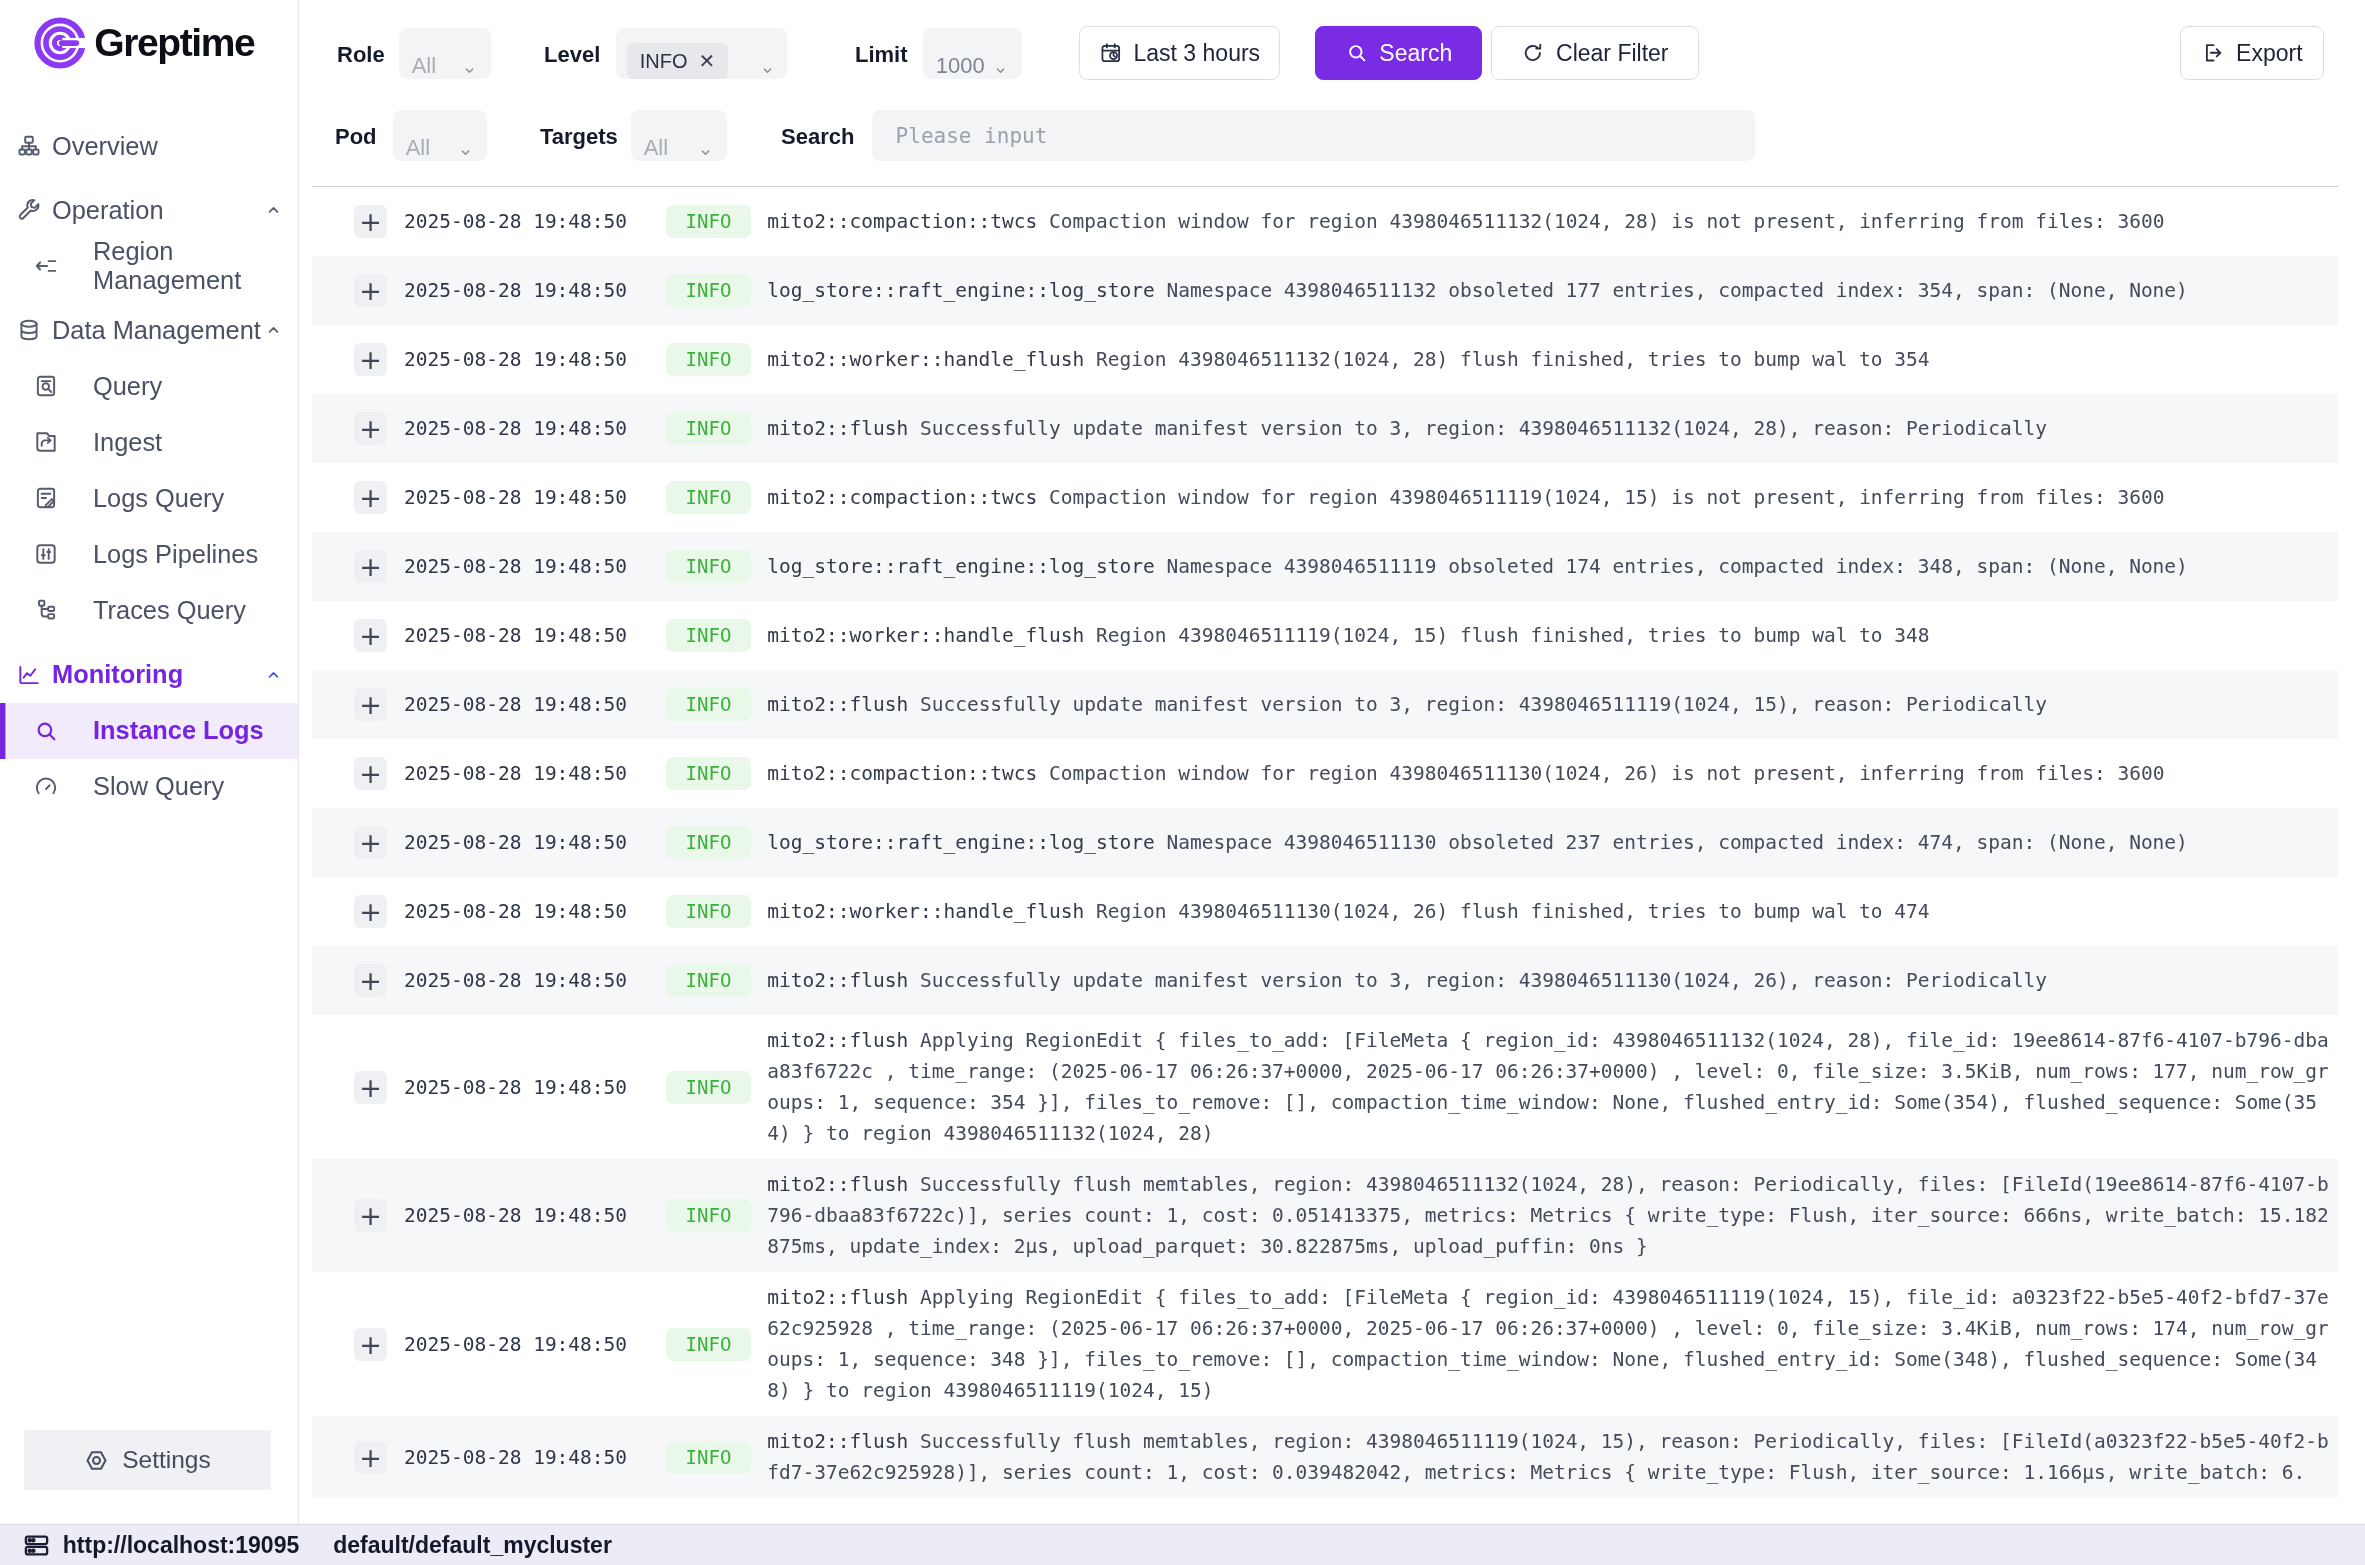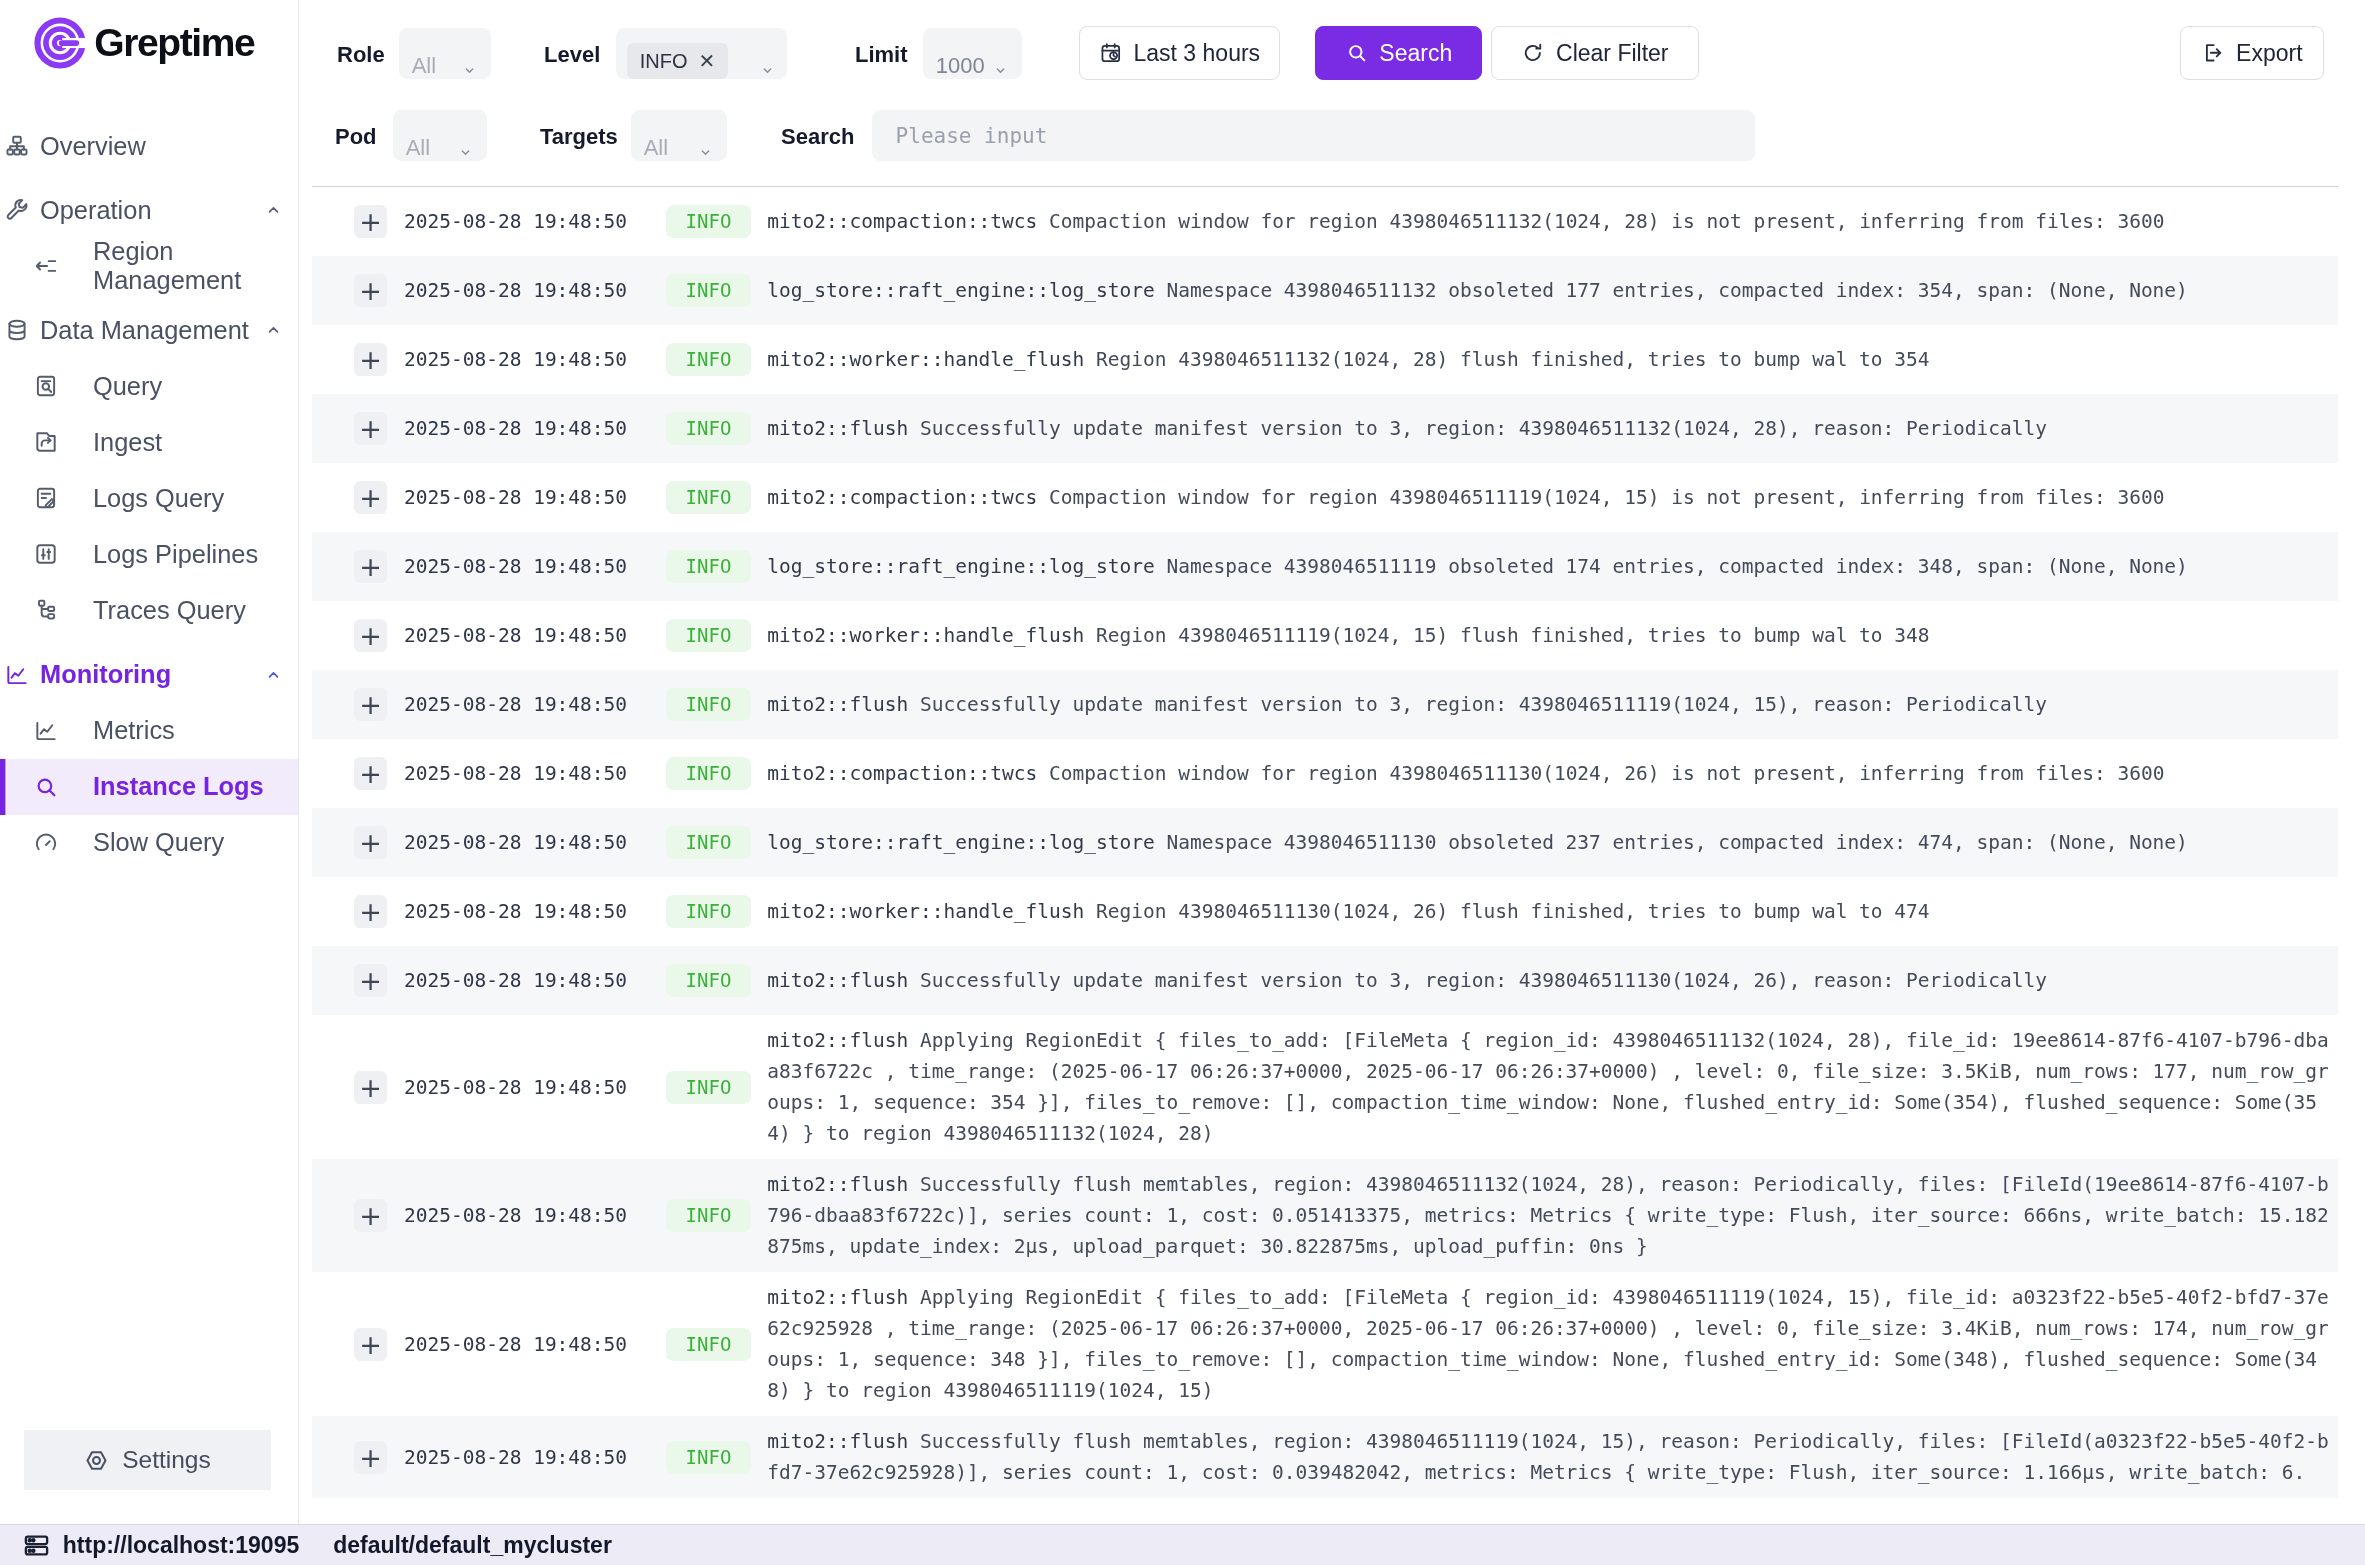--- a/index.html
+++ b/index.html
@@ -9,21 +9,21 @@
   svg.ic { display:block; }
 
   
   .sidebar { position:absolute; left:0; top:0; width:299px; height:1524px;
              background:#fff; border-right:0.9px solid #e7e8ee; z-index:2; }
   .logo-row { display:flex; align-items:center; gap:7.3px; padding:12.7px 0 0 33px; height:73px; }
   .logo-mark { width:54px; height:54px; }
   .logo-text { font-size:39px; font-weight:bold; color:#0d0f17; letter-spacing:-1.4px; }
   .nav { margin-top:45px; }
   .nav-item { position:relative; display:flex; align-items:center; height:56px;
-              padding-left:4px; font-size:25.4px; color:#4a5164; cursor:pointer; }
+              padding-left:16px; font-size:25.4px; color:#4a5164; cursor:pointer; }
   .nav-item.section { margin-top:8.2px; }
   .nav-item.sub { padding-left:33px;gap:24px; }
   .nav-item .ic { width:26px; height:26px; margin-right:10px; flex:none; color:#555c6d; }
   .nav-item.purple { color:#7724e0; font-weight:bold; }
   .nav-item.purple .ic { color:#7724e0; }
   .nav-item.active { background:#f1ebfb; box-shadow:inset 5.4px 0 0 #7724e0;
                      color:#7724e0; font-weight:bold; }
   .nav-item.active .ic { color:#7724e0; }
   .nav-chevron { position:absolute; right:14.5px; top:50%; transform:translateY(-50%); }
   .nav-chevron .ic { width:21px; height:21px; margin:0; color:#5a6275; }
@@ -262,26 +262,20 @@
         <svg class="ic" viewBox="0 0 29 29" width="26" height="26">
           <use href="#sym-line-chart-icon"></use>
         </svg>
         <span class="nav-label">Monitoring</span>
         <span class="nav-chevron">
           <svg class="ic" viewBox="0 0 23 23" width="21" height="21">
             <use href="#sym-chevron-up-icon"></use>
           </svg>
         </span>
       </div>
-      <div class="nav-item sub">
-        <svg class="ic" viewBox="0 0 29 29" width="26" height="26">
-          <use href="#sym-line-chart-icon"></use>
-        </svg>
-        <span class="nav-label">Metrics</span>
-      </div>
       <div class="nav-item sub active">
         <svg class="ic" viewBox="0 0 29 29" width="26" height="26">
           <use href="#sym-search-icon"></use>
         </svg>
         <span class="nav-label">Instance Logs</span>
       </div>
       <div class="nav-item sub">
         <svg class="ic" viewBox="0 0 29 29" width="26" height="26">
           <use href="#sym-gauge-icon"></use>
         </svg>

